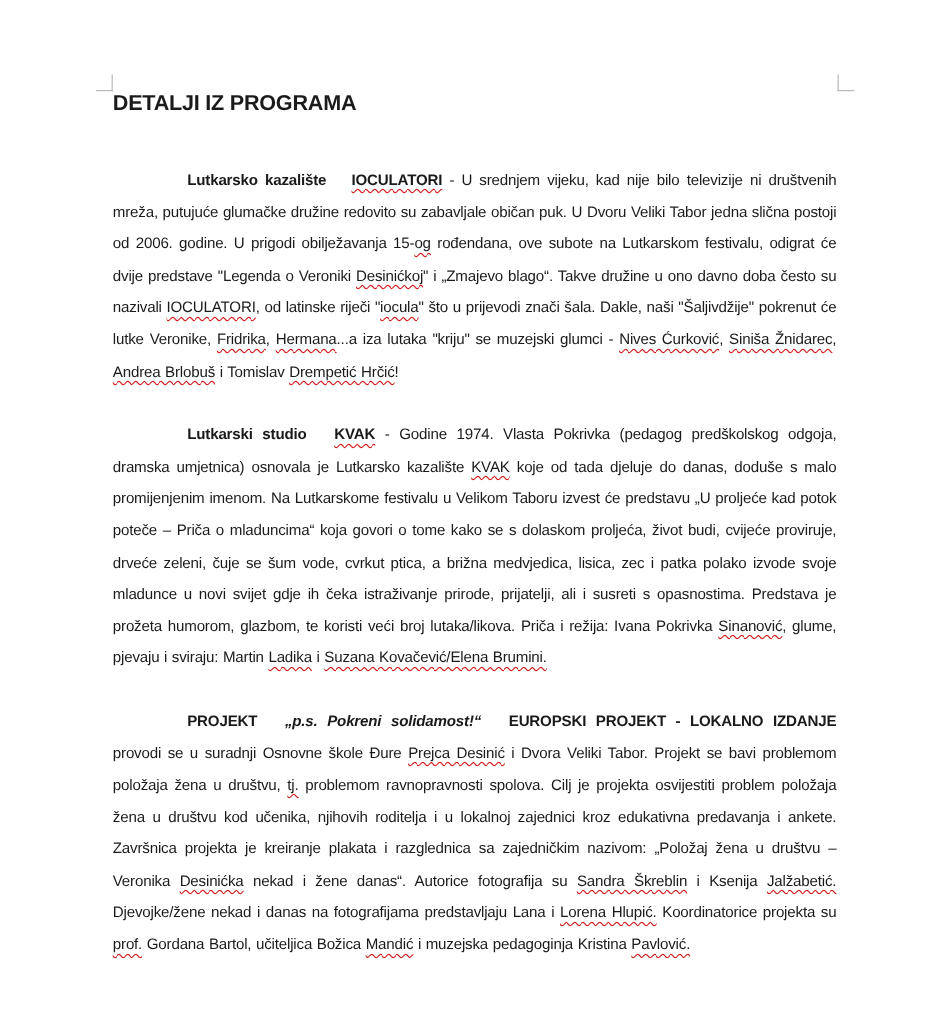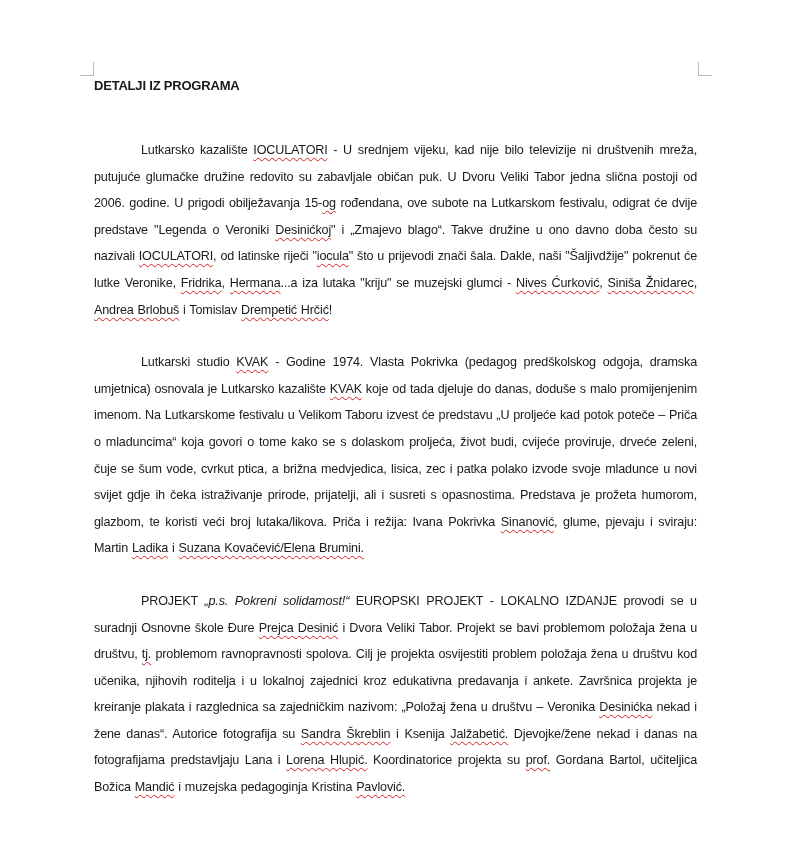--- a/index.html
+++ b/index.html
@@ -2,27 +2,27 @@
 <html><head>
 <meta charset="utf-8">
 <style>
   html, body { margin: 0; padding: 0; background: #ffffff; }
   body { width: 791px; height: 862px; position: relative; overflow: hidden;
          font-family: "Liberation Sans", sans-serif; color: #1a1a1a; }
   .corner { position: absolute; border-color: #b8b8b8; border-style: solid; width: 13px; height: 13px; }
   .corner-tl { left: 80px; top: 62px; border-width: 0 1px 1px 0; }
   .corner-tr { left: 698px; top: 62px; border-width: 0 0 1px 1px; }
   .page { position: absolute; left: 94px; top: 77px; width: 603px; }
-  .heading { font-weight: bold; font-size: 13px; letter-spacing: -0.2px; margin: 0; line-height: 18px; }
+  .heading { font-weight: bold; font-size: 18px; letter-spacing: -0.2px; margin: 0; line-height: 18px; }
   .para { font-size: 12.6px; line-height: 26.6px; text-align: justify; margin: 0; letter-spacing: -0.15px; word-spacing: 0.5px; }
   .p1 { margin-top: 42px; }
   .p2 { margin-top: 26px; }
   .p3 { margin-top: 26px; }
   .indent { display: inline-block; width: 47px; }
-  b { font-weight: normal; }
+  b { font-weight: bold; margin-left: 15px; }
   .sp { text-decoration: underline wavy #d42020; text-decoration-thickness: 1px; text-underline-offset: 3px; }
 </style>
 </head>
 <body>
 
 <div class="corner corner-tl"></div>
 <div class="corner corner-tr"></div>
 
 <div class="page">
   <p class="heading">DETALJI IZ PROGRAMA</p>

